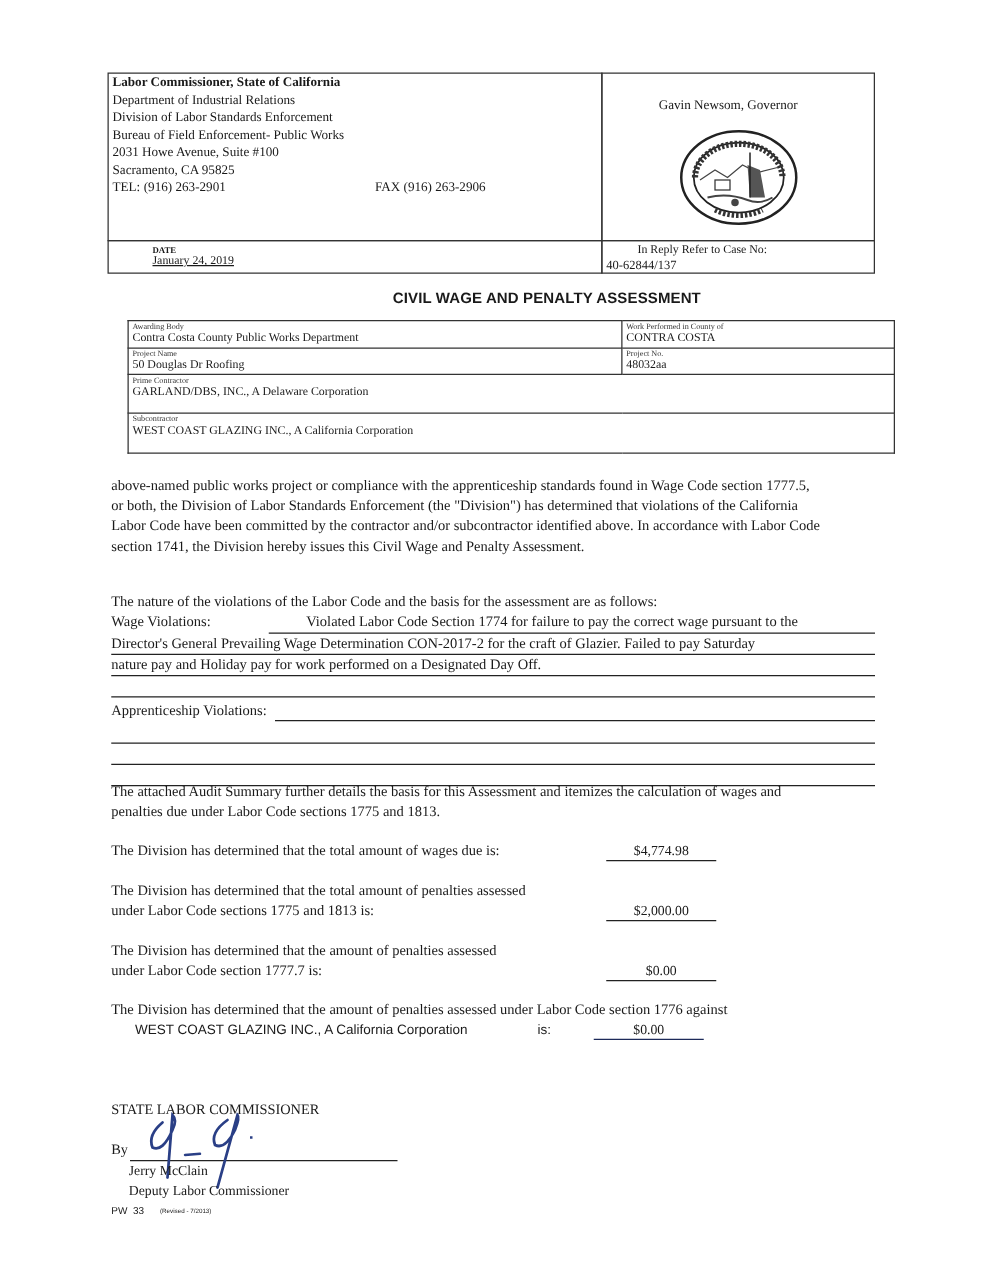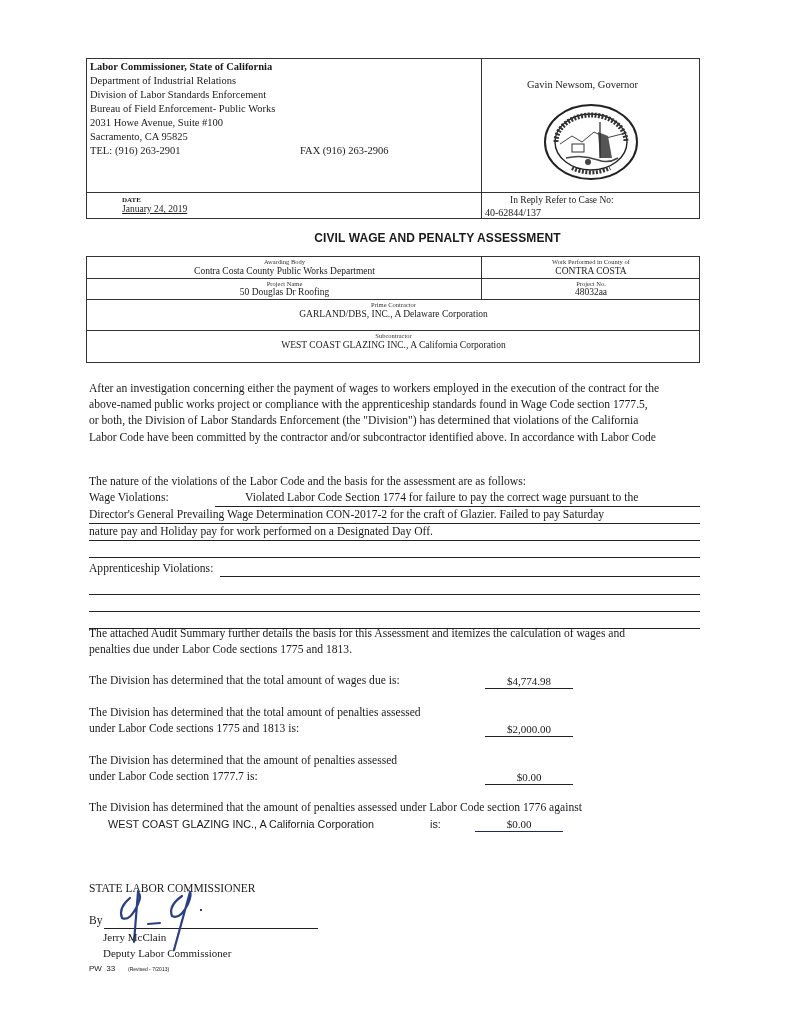--- a/index.html
+++ b/index.html
@@ -67,21 +67,21 @@
     <path d="M24 56 Q40 52 56 58 Q66 62 76 56" fill="none" stroke="#444" stroke-width="1.5"></path>
     <circle cx="46" cy="60" r="3" fill="#444"></circle>
   </svg>
 </div>
 
 <div class="hl" style="left:510px;top:195px;font-size:9.5px;line-height:11px;">In Reply Refer to Case No:</div>
 <div class="hl" style="left:485px;top:207px;font-size:10px;line-height:11px;">40-62844/137</div>
 
 <div class="abs title" style="left:0;width:791px;text-align:center;top:231px;padding-left:42px;">CIVIL WAGE AND PENALTY ASSESSMENT</div>
 
-<table class="info" style="left:86px;top:256px;width:614px;text-align:center;">
+<table class="info" style="left:102px;top:256px;width:614px;">
   <tbody>
       <tr style="height:18px;">
     <td style="width:389px;">
       <span class="lbl">Awarding Body</span>
       <span class="val">Contra Costa County Public Works Department</span>
     </td>
     <td>
       <span class="lbl">Work Performed in County of</span>
       <span class="val">CONTRA COSTA</span>
     </td>
@@ -105,24 +105,24 @@
   <tr style="height:32px;">
     <td colspan="2">
       <span class="lbl">Subcontractor</span>
       <span class="val">WEST COAST GLAZING INC., A California Corporation</span>
     </td>
   </tr>
 </tbody>
   </table>
 
 <div class="abs para" style="left:89px;top:381px;width:620px;">
-  <div style="white-space:nowrap;">After an investigation concerning either the payment of wages to workers employed in the execution of the contract for the</div>
   <div style="white-space:nowrap;">above-named public works project or compliance with the apprenticeship standards found in Wage Code section 1777.5,</div>
   <div style="white-space:nowrap;">or both, the Division of Labor Standards Enforcement (the "Division") has determined that violations of the California</div>
   <div style="white-space:nowrap;">Labor Code have been committed by the contractor and/or subcontractor identified above. In accordance with Labor Code</div>
+  <div style="white-space:nowrap;">section 1741, the Division hereby issues this Civil Wage and Penalty Assessment.</div>
 </div>
 
 <div class="abs para" style="left:89px;top:474px;white-space:nowrap;">The nature of the violations of the Labor Code and the basis for the assessment are as follows:</div>
 <div class="abs para" style="left:89px;top:490px;white-space:nowrap;text-align:right;">Wage Violations:</div>
 <div class="abs para" style="left:245px;top:490px;white-space:nowrap;">Violated Labor Code Section 1774 for failure to pay the correct wage pursuant to the</div>
 <div class="abs para" style="left:89px;top:507px;white-space:nowrap;text-align:center;">Director's General Prevailing Wage Determination CON-2017-2 for the craft of Glazier.  Failed to pay Saturday</div>
 <div class="abs para" style="left:89px;top:524px;white-space:nowrap;">nature pay and Holiday pay for work performed on a Designated Day Off.</div>
 
 <div class="rule" style="left:215px;top:506px;width:485px;"></div>
 <div class="rule" style="left:89px;top:523px;width:611px;"></div>

